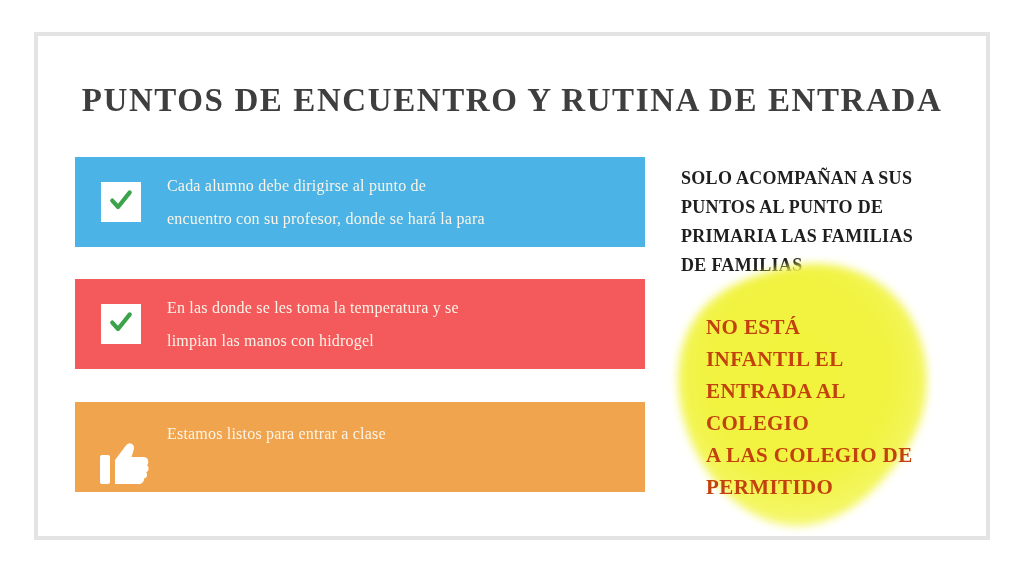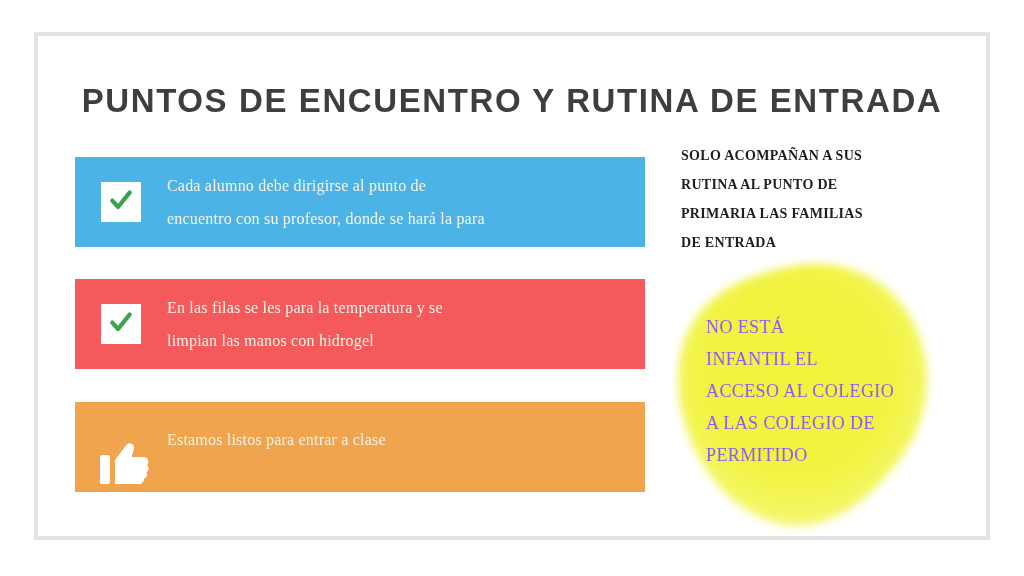--- a/index.html
+++ b/index.html
@@ -23,21 +23,21 @@
     height: 500px;
     background: #ffffff;
     border: 4px solid #e4e4e4;
   }
   .slide-title {
     position: absolute;
     left: 44px;
     right: 44px;
     top: 82px;
     text-align: center;
-    font-family: Liberation Sans, sans-serif;
+    font-family: Liberation Serif, serif;
     font-weight: bold;
     font-size: 33px;
     letter-spacing: 1.6px;
     color: #3e3e3e;
     white-space: nowrap;
   }
   .bar {
     position: absolute;
     left: 75px;
     width: 570px;
@@ -60,57 +60,57 @@
   .bar-text {
     position: absolute;
     left: 92px;
     right: 16px;
     font-size: 16px;
     line-height: 33px;
     color: #faf4e8;
     letter-spacing: 0.2px;
   }
   .bar-text.two-lines { top: 12px; }
-  .bar-text.one-line  { top: 21px; }
+  .bar-text.one-line  { top: 15px; }
   .bar-text .line { display: block; }
   .thumb-icon {
     position: absolute;
     left: 24px;
     top: 38px;
     width: 54px;
     height: 46px;
   }
   .aside-note {
     position: absolute;
     left: 681px;
-    top: 141px;
+    top: 164px;
     width: 280px;
     font-weight: bold;
-    font-size: 14px;
+    font-size: 18px;
     line-height: 29px;
     color: #1e1e1e;
     letter-spacing: 0.3px;
   }
   .aside-note .line { display: block; }
   .highlight-blob {
     position: absolute;
     left: 654px;
     top: 256px;
     width: 296px;
     height: 280px;
   }
   .highlight-text {
     position: absolute;
     left: 706px;
     top: 311px;
     width: 240px;
-    font-weight: normal;
-    font-size: 18px;
+    font-weight: bold;
+    font-size: 21px;
     line-height: 32px;
-    color: #8b5cf6;
+    color: #c2410c;
     letter-spacing: 0.4px;
   }
   .highlight-text .line { display: block; }
 </style>
 </head>
 <body>
 
 <div class="stage">
   <div class="card"></div>
 
@@ -132,42 +132,42 @@
 
   <div class="bar bar-red" style="background: rgb(244, 89, 91);">
     <div class="check-box">
       <span>
         <svg width="28" height="28" viewBox="0 0 24 24">
           <path d="M4.5 12.5 L9.5 18 L19.5 5.5" fill="none" stroke="#3aa34b" stroke-width="3.6" stroke-linecap="round" stroke-linejoin="round"></path>
         </svg>
       </span>
     </div>
     <div class="bar-text two-lines">
-      <span class="line">En las filas se les para la temperatura y se</span>
+      <span class="line">En las donde se les toma la temperatura y se</span>
       <span class="line">limpian las manos con hidrogel</span>
     </div>
   </div>
 
   <div class="bar bar-orange" style="background: rgb(240, 164, 78);">
     <span class="thumb-icon">
       <svg width="54" height="46" viewBox="0 0 54 46">
         <rect x="1" y="15" width="10" height="29" rx="2" fill="#ffffff"></rect>
         <path d="M16 44 L16 20 L26.5 6 q2.5-4 6-2.2 q3.5 1.8 2.2 6.2 L32.5 17 h11.5 q5 0 5.3 4.4 q0.2 2.4-1.3 3.6 q1.8 1.4 1.6 3.9 q-0.2 2.5-2.4 3.4 q1.2 1.5 0.8 3.4 q-0.5 2.4-3 2.9 q0.4 3.4-3.4 5.4 z" fill="#ffffff"></path>
       </svg>
     </span>
     <div class="bar-text one-line">
       <span class="line">Estamos listos para entrar a clase</span>
     </div>
   </div>
 
   <div class="aside-note">
     <span class="line">SOLO ACOMPAÑAN A SUS</span>
-    <span class="line">RUTINA AL PUNTO DE</span>
+    <span class="line">PUNTOS AL PUNTO DE</span>
     <span class="line">PRIMARIA LAS FAMILIAS</span>
-    <span class="line">DE ENTRADA</span>
+    <span class="line">DE FAMILIAS</span>
   </div>
 
   <span class="highlight-blob">
     <svg width="296" height="280" viewBox="0 0 296 280">
       <defs>
         <radialGradient id="blobGrad" cx="48%" cy="42%" r="62%">
           <stop offset="0%" stop-color="#f1f33c"></stop>
           <stop offset="62%" stop-color="#f1f342"></stop>
           <stop offset="86%" stop-color="#f4f662"></stop>
           <stop offset="100%" stop-color="#f8fa96"></stop>
@@ -183,17 +183,17 @@
         C 222 236, 190 266, 150 270
         C 112 273, 74 248, 50 210
         C 26 172, 16 120, 32 80
         C 50 36, 92 19, 140 10 Z"></path>
     </svg>
   </span>
 
   <div class="highlight-text">
     <span class="line">NO ESTÁ</span>
     <span class="line">INFANTIL EL</span>
-    <span class="line">ACCESO AL COLEGIO</span>
+    <span class="line">ENTRADA AL COLEGIO</span>
     <span class="line">A LAS COLEGIO DE</span>
     <span class="line">PERMITIDO</span>
   </div>
 </div>
 
 </body></html>

